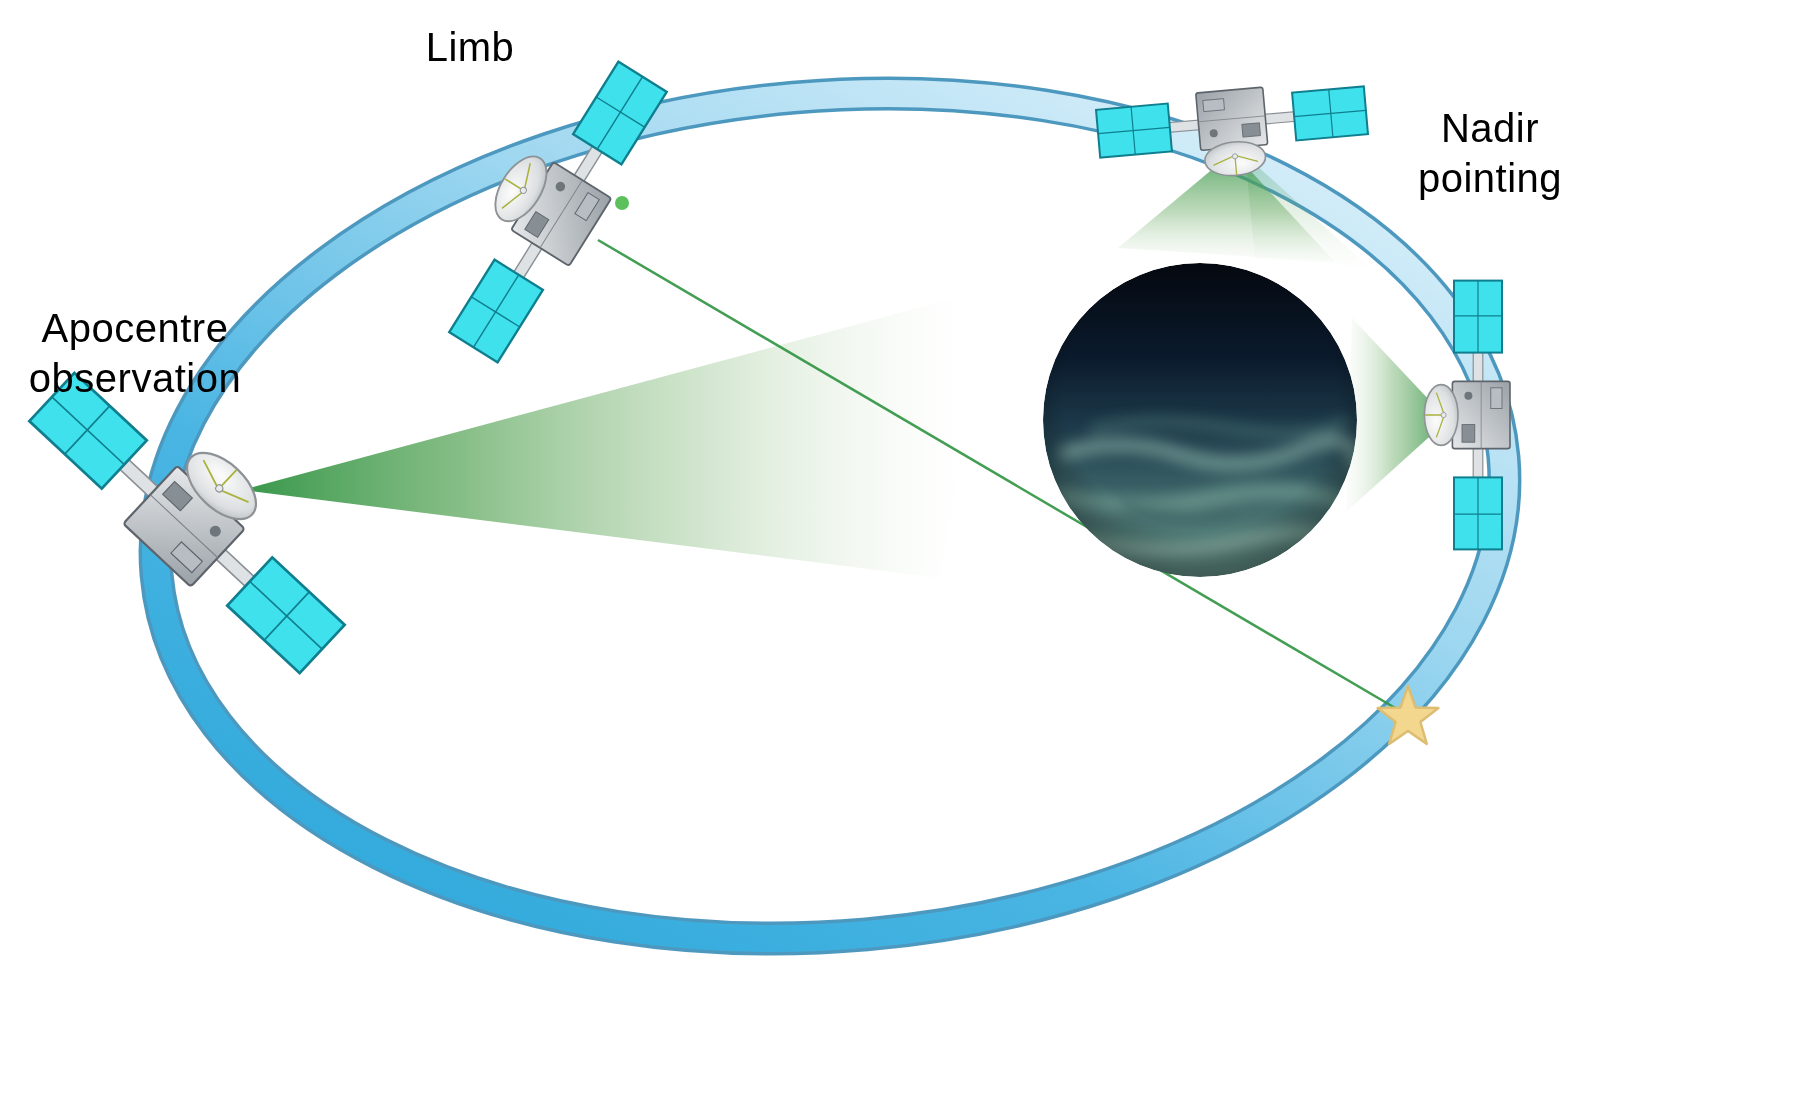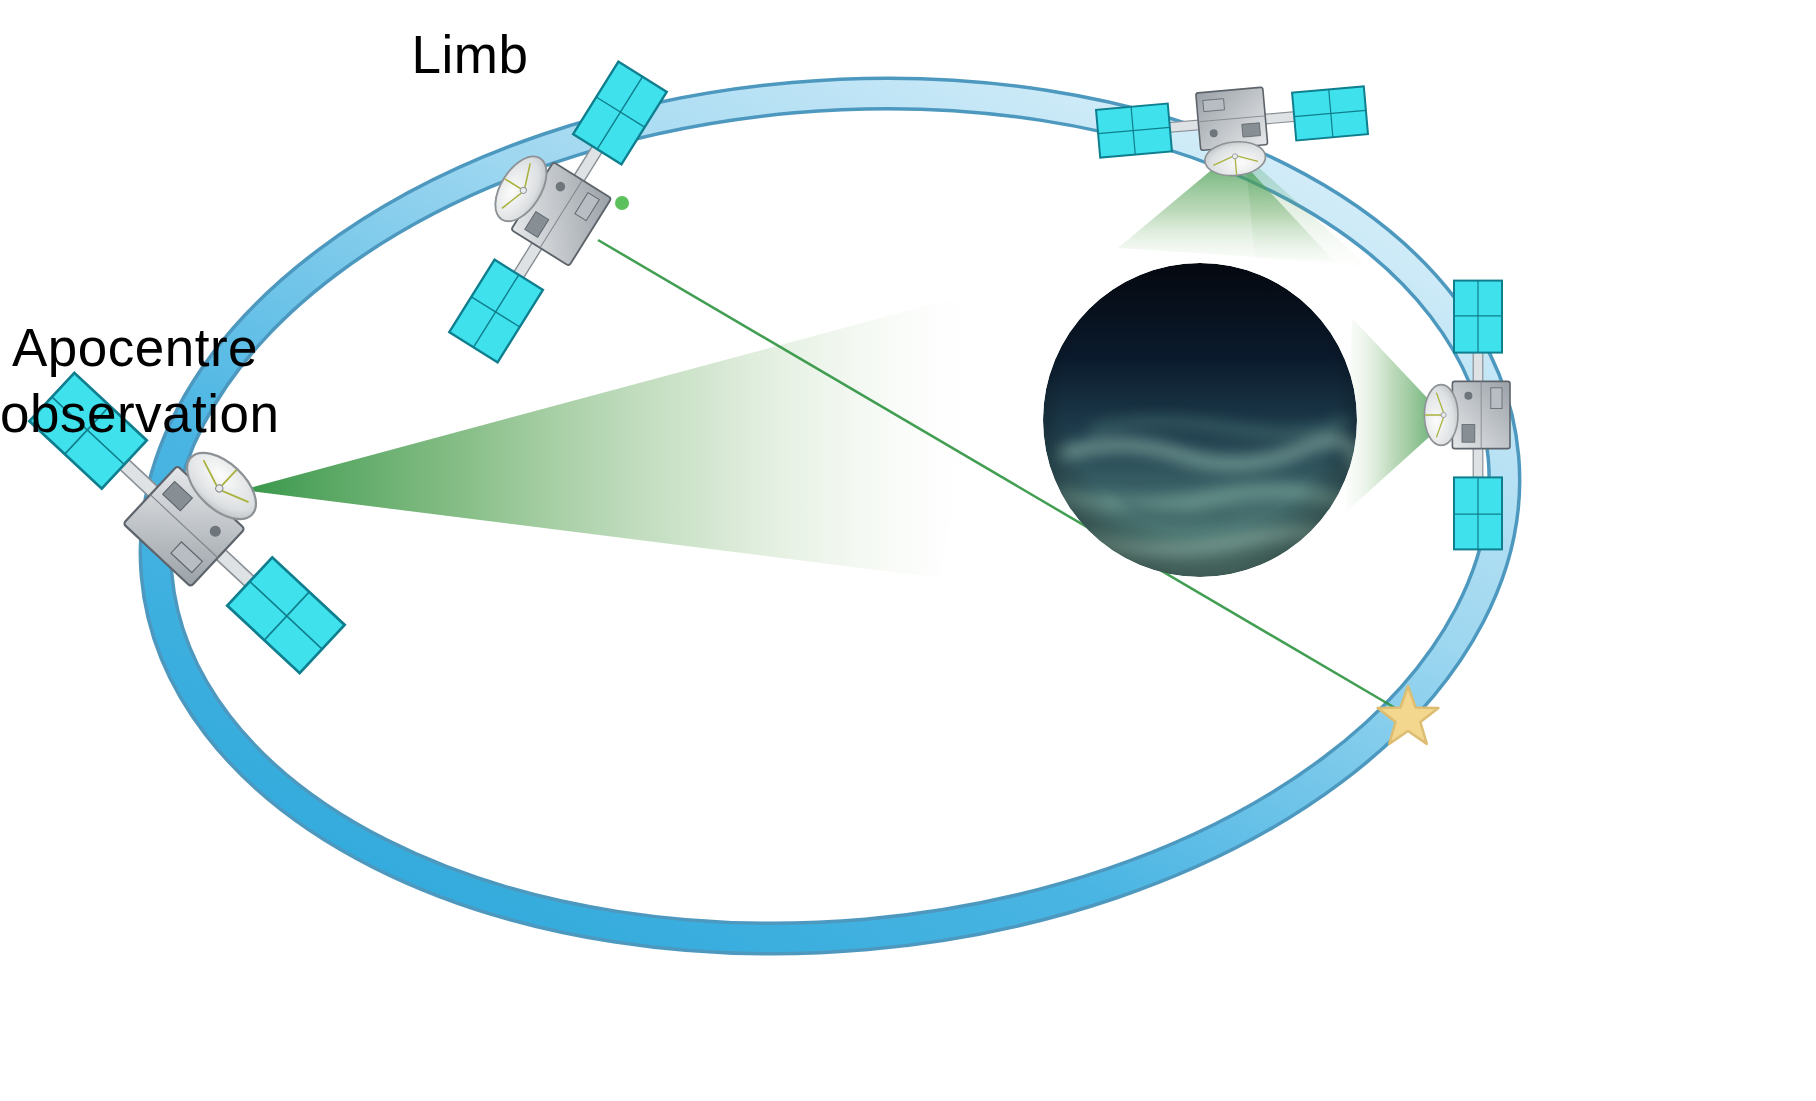--- a/index.html
+++ b/index.html
@@ -9,21 +9,21 @@
     position: relative;
     width: 1816px;
     height: 1101px;
     background: #ffffff;
     overflow: hidden;
   }
   .stage svg { position: absolute; left: 0; top: 0; display: block; }
   .label {
     position: absolute;
     text-align: center;
-    font-size: 53px;
+    font-size: 40px;
     line-height: 1.25;
     color: #000000;
     letter-spacing: 0.5px;
   }
 </style>
 </head>
 <body>
 
 <div class="stage">
   <svg width="1816" height="1101" viewBox="0 0 1816 1101">
@@ -131,17 +131,21 @@
     <use href="#sc" transform="translate(558,212) rotate(-58) scale(0.95)"></use>
     <circle cx="622" cy="203" r="7" fill="#3fb53f" opacity="0.85"></circle>
     <use href="#sc" transform="translate(1232,122) rotate(175) scale(0.8)"></use>
     <use href="#sc" transform="translate(1478,415) rotate(-90) scale(0.8)"></use>
     <use href="#sc" transform="translate(187,523) rotate(43) scale(1.1)"></use>
   </svg>
 
   <div class="label" style="left:300px; top:22px; width:340px;">
     <div>Limb</div>
   </div>
-  <div class="label" style="left:0px; top:315px; width:270px;">
+  <div class="label" style="left:1320px; top:103px; width:340px;">
+    <div>Nadir</div>
+    <div>pointing</div>
+  </div>
+  <div class="label" style="left:0px; top:303px; width:270px;">
     <div>Apocentre</div>
     <div>observation</div>
   </div>
 </div>
 
 </body></html>

